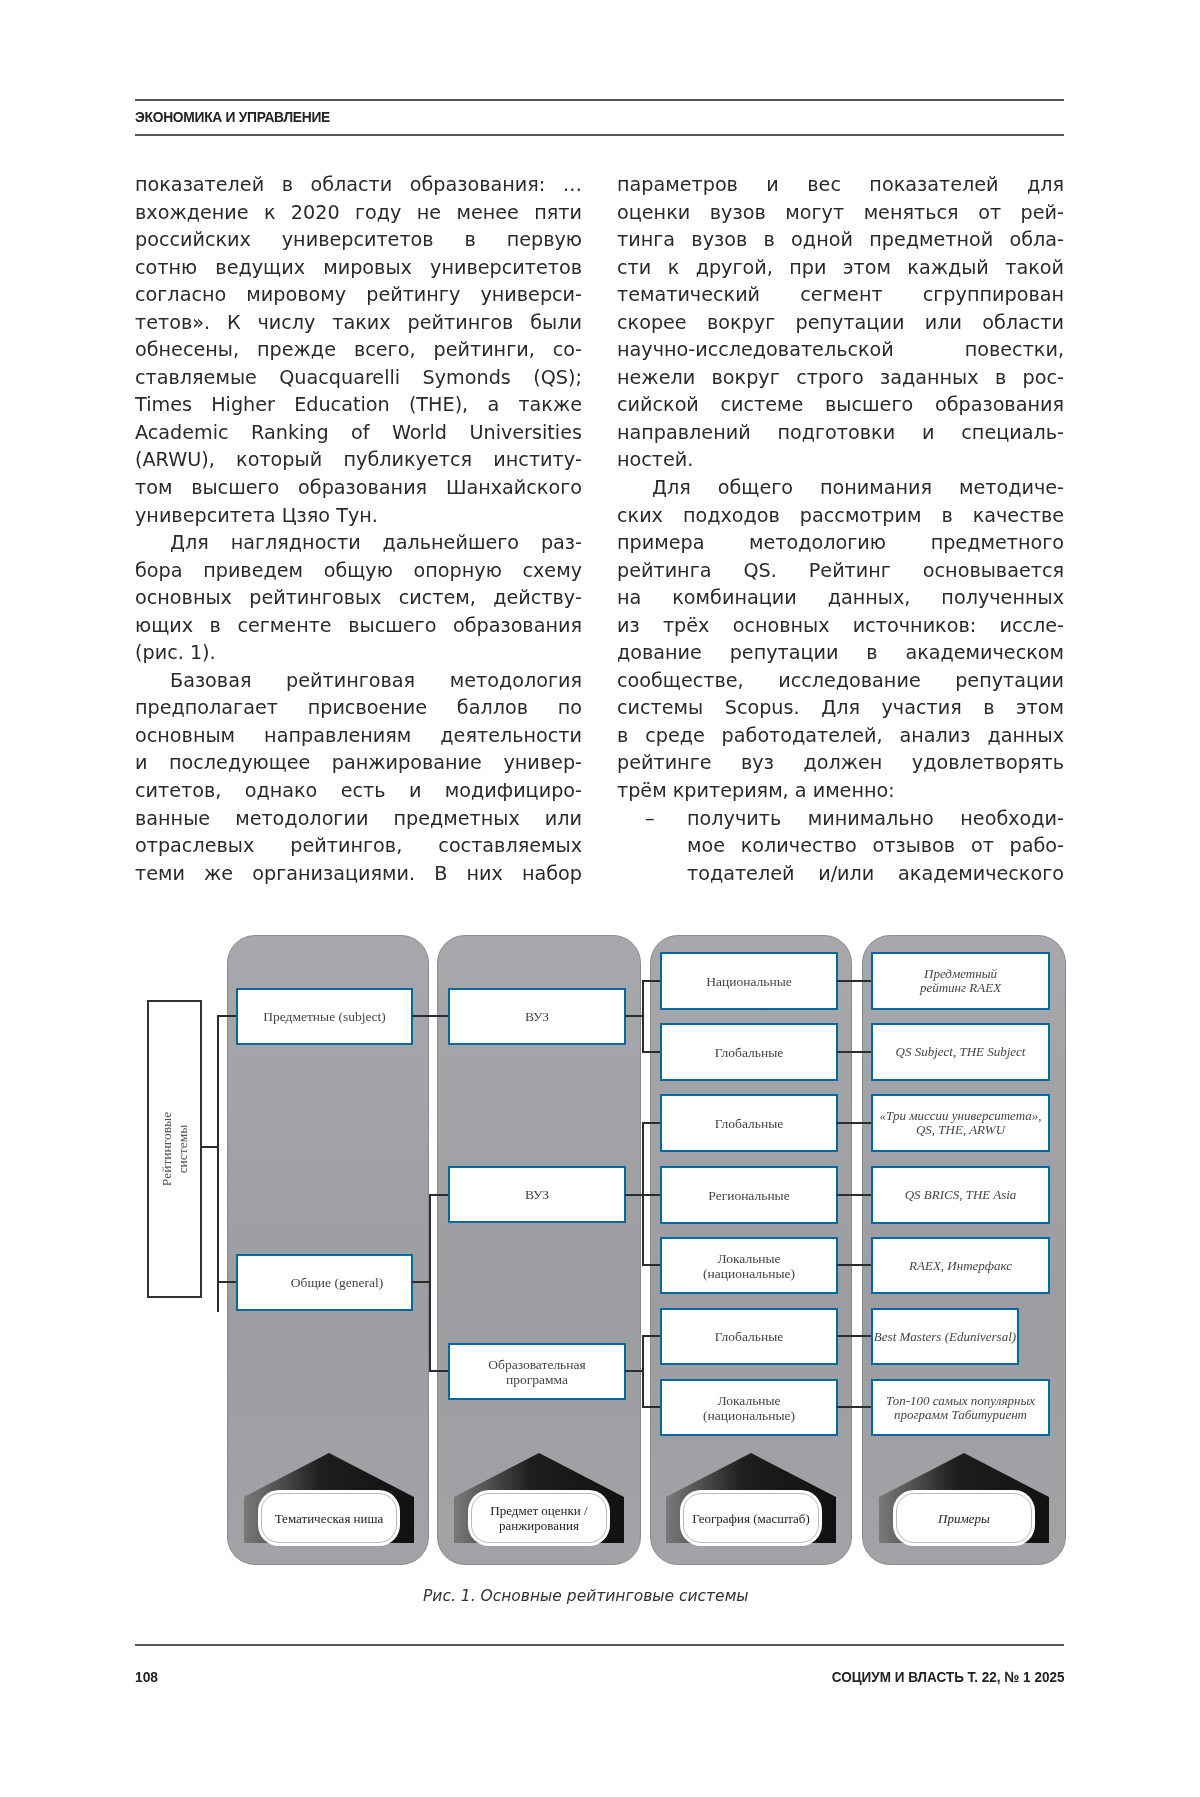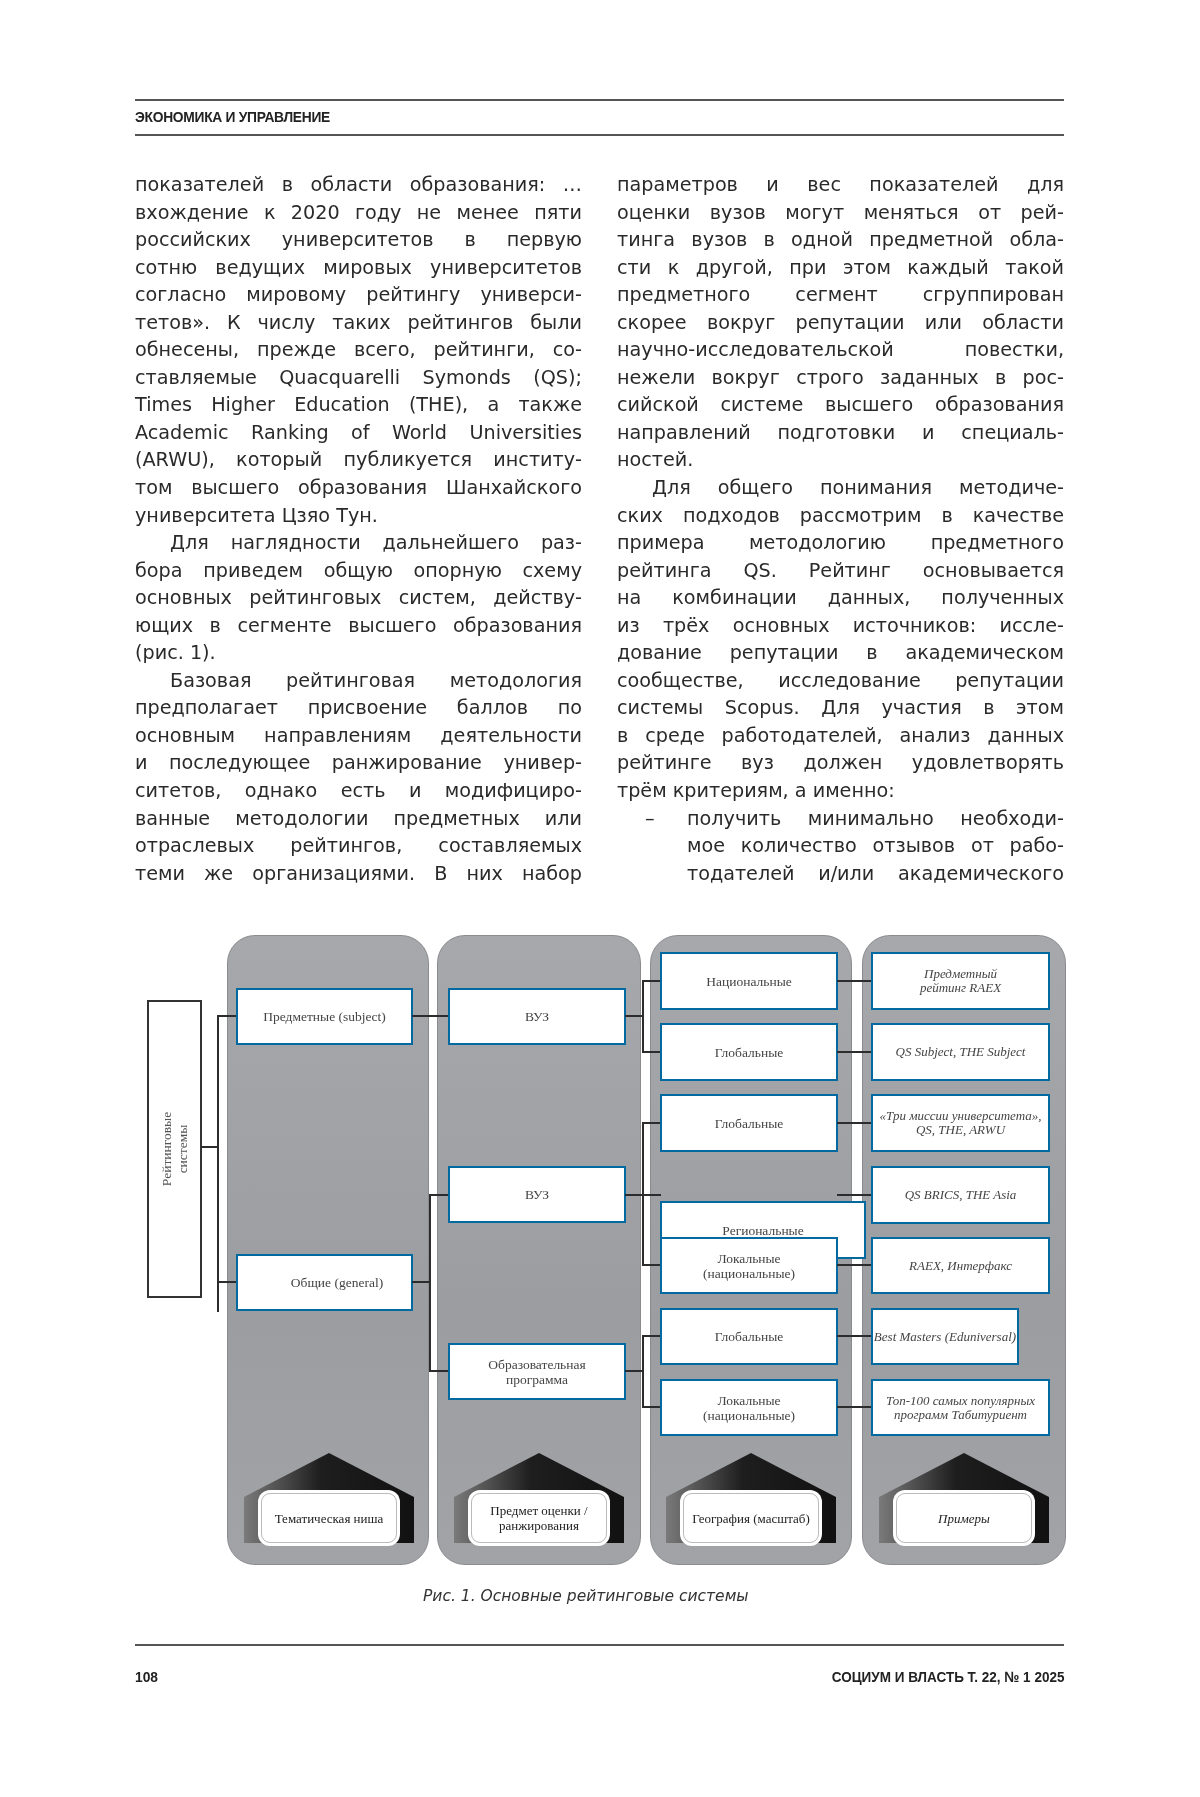--- a/index.html
+++ b/index.html
@@ -19,21 +19,21 @@
   .diagram { position: absolute; left: 0; top: 0; width: 1200px; height: 1797px; }
   .lane { position: absolute; top: 935px; height: 630px; border-radius: 28px; background: linear-gradient(#a7a8ab, #9c9da0 60%, #a2a3a6); border: 1.5px solid #8a8b8e; box-sizing: border-box; }
   .box { position: absolute; background: #fff; border: 2px solid #0369a1; box-sizing: border-box; display: flex; align-items: center; justify-content: center; text-align: center; font-family: "Liberation Serif", serif; font-size: 13.5px; line-height: 15px; color: #444; }
   .box.ex { font-style: italic; font-size: 13px; line-height: 14px; }
   .hl { position: absolute; height: 2px; background: #2c2c2c; }
   .vl { position: absolute; width: 2px; background: #2c2c2c; }
   .root { position: absolute; left: 147px; top: 1000px; width: 55px; height: 298px; border: 2px solid #333; box-sizing: border-box; background: #fff; }
   .root-text { position: absolute; left: 50%; top: 50%; transform: translate(-50%, -50%) rotate(-90deg); font-family: "Liberation Serif", serif; font-size: 13.5px; line-height: 16px; color: #555; text-align: center; white-space: nowrap; }
   .house { position: absolute; top: 1453px; width: 170px; height: 92px; }
   .house .roof { position: absolute; left: 0; top: 0; width: 100%; height: 100%; }
-  .house .label { position: absolute; left: 17px; top: 40px; width: 136px; height: 50px; background: #fff; border-radius: 9px; box-shadow: 0 0 0 3px #fff; border: 1px solid #bbb; box-sizing: border-box; display: flex; align-items: center; justify-content: center; text-align: center; font-family: "Liberation Serif", serif; font-size: 13px; line-height: 15px; color: #222; }
+  .house .label { position: absolute; left: 17px; top: 40px; width: 136px; height: 50px; background: #fff; border-radius: 18px; box-shadow: 0 0 0 3px #fff; border: 1px solid #bbb; box-sizing: border-box; display: flex; align-items: center; justify-content: center; text-align: center; font-family: "Liberation Serif", serif; font-size: 13px; line-height: 15px; color: #222; }
   .house .label.it { font-style: italic; }
   .caption { position: absolute; left: 423px; top: 1587px; font-family: "DejaVu Sans", sans-serif; font-style: italic; font-size: 15.5px; color: #333; }
   .page-num { position: absolute; left: 135px; top: 1668px; font-family: "Liberation Sans", sans-serif; font-weight: bold; font-size: 15px; color: #222; transform: scaleX(0.92); transform-origin: left; }
   .journal { position: absolute; right: 136px; top: 1668px; font-family: "Liberation Sans", sans-serif; font-weight: bold; font-size: 15px; color: #222; transform: scaleX(0.9); transform-origin: right; white-space: nowrap; }
 </style>
 </head>
 <body>
 
 <div class="rule" style="top:99px;"></div>
 <div class="running-head">ЭКОНОМИКА И УПРАВЛЕНИЕ</div>
@@ -66,21 +66,21 @@
   <span class="line">ванные методологии предметных или</span>
   <span class="line">отраслевых рейтингов, составляемых</span>
   <span class="line">теми же организациями. В них набор</span>
 </div>
 
 <div class="col col-right">
   <span class="line">параметров и вес показателей для</span>
   <span class="line">оценки вузов могут меняться от рей-</span>
   <span class="line">тинга вузов в одной предметной обла-</span>
   <span class="line">сти к другой, при этом каждый такой</span>
-  <span class="line">предметного сегмент сгруппирован</span>
+  <span class="line">тематический сегмент сгруппирован</span>
   <span class="line">скорее вокруг репутации или области</span>
   <span class="line">научно-исследовательской повестки,</span>
   <span class="line">нежели вокруг строго заданных в рос-</span>
   <span class="line">сийской системе высшего образования</span>
   <span class="line">направлений подготовки и специаль-</span>
   <span class="line last">ностей.</span>
   <span class="line ind">Для общего понимания методиче-</span>
   <span class="line">ских подходов рассмотрим в качестве</span>
   <span class="line">примера методологию предметного</span>
   <span class="line">рейтинга QS. Рейтинг основывается</span>
@@ -143,21 +143,21 @@
   <div class="hl" style="left:642px;top:1264px;width:19px;"></div>
 
   <div class="hl" style="left:625px;top:1370px;width:19px;"></div>
   <div class="vl" style="left:642px;top:1335px;height:73px;"></div>
   <div class="hl" style="left:642px;top:1335px;width:19px;"></div>
   <div class="hl" style="left:642px;top:1406px;width:19px;"></div>
 
   <div class="box" style="left:660px;top:952px;width:178px;height:58px;">Национальные</div>
   <div class="box" style="left:660px;top:1023px;width:178px;height:58px;">Глобальные</div>
   <div class="box" style="left:660px;top:1094px;width:178px;height:58px;">Глобальные</div>
-  <div class="box" style="left:660px;top:1166px;width:206px;height:58px;margin-top:35px;">Региональные</div>
+  <div class="box" style="left:660px;top:1166px;width:178px;height:58px;">Региональные</div>
   <div class="box" style="left:660px;top:1237px;width:178px;height:57px;padding:0 30px;">Локальные (национальные)</div>
   <div class="box" style="left:660px;top:1308px;width:178px;height:57px;">Глобальные</div>
   <div class="box" style="left:660px;top:1379px;width:178px;height:57px;padding:0 30px;">Локальные (национальные)</div>
 
   <div class="hl" style="left:837px;top:980px;width:35px;"></div>
   <div class="hl" style="left:837px;top:1051px;width:35px;"></div>
   <div class="hl" style="left:837px;top:1122px;width:35px;"></div>
   <div class="hl" style="left:837px;top:1194px;width:35px;"></div>
   <div class="hl" style="left:837px;top:1264px;width:35px;"></div>
   <div class="hl" style="left:837px;top:1335px;width:35px;"></div>

